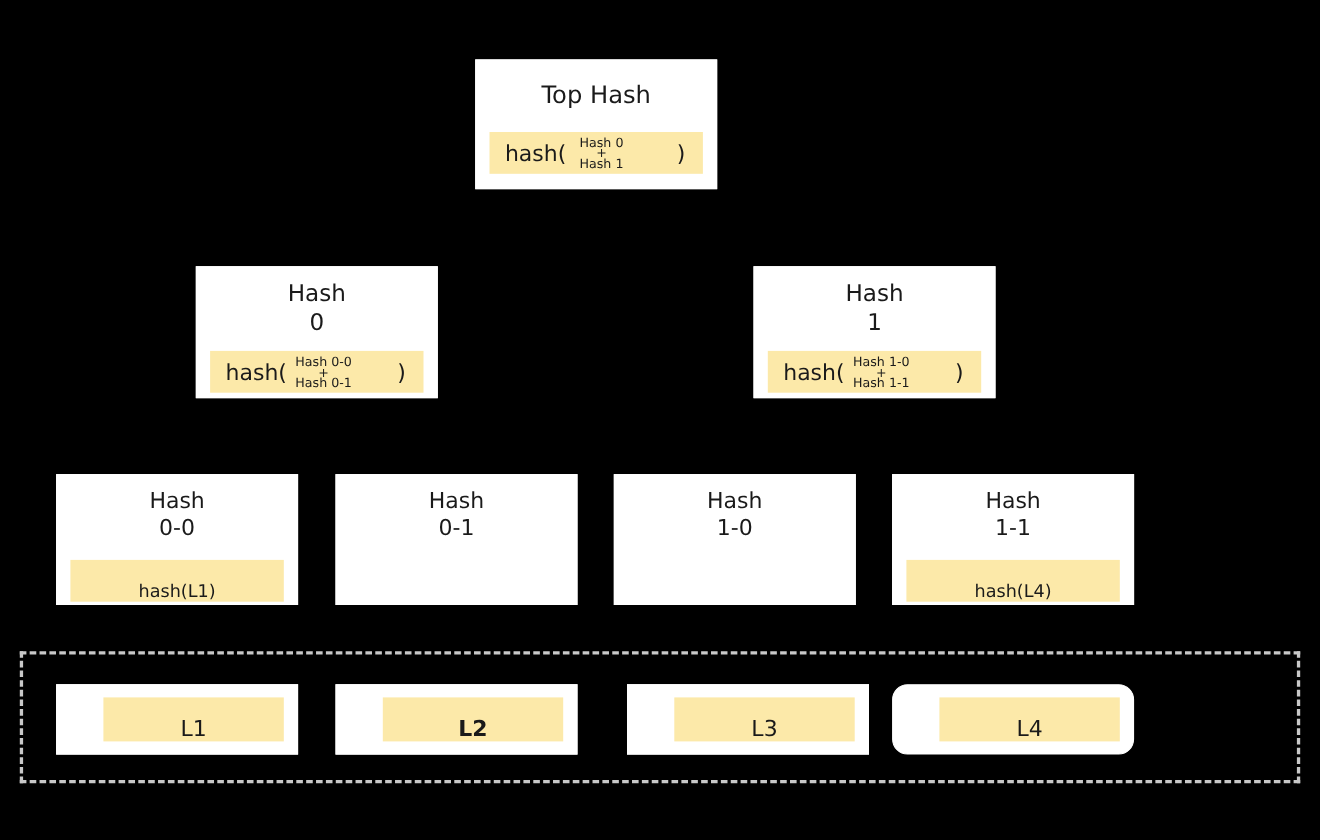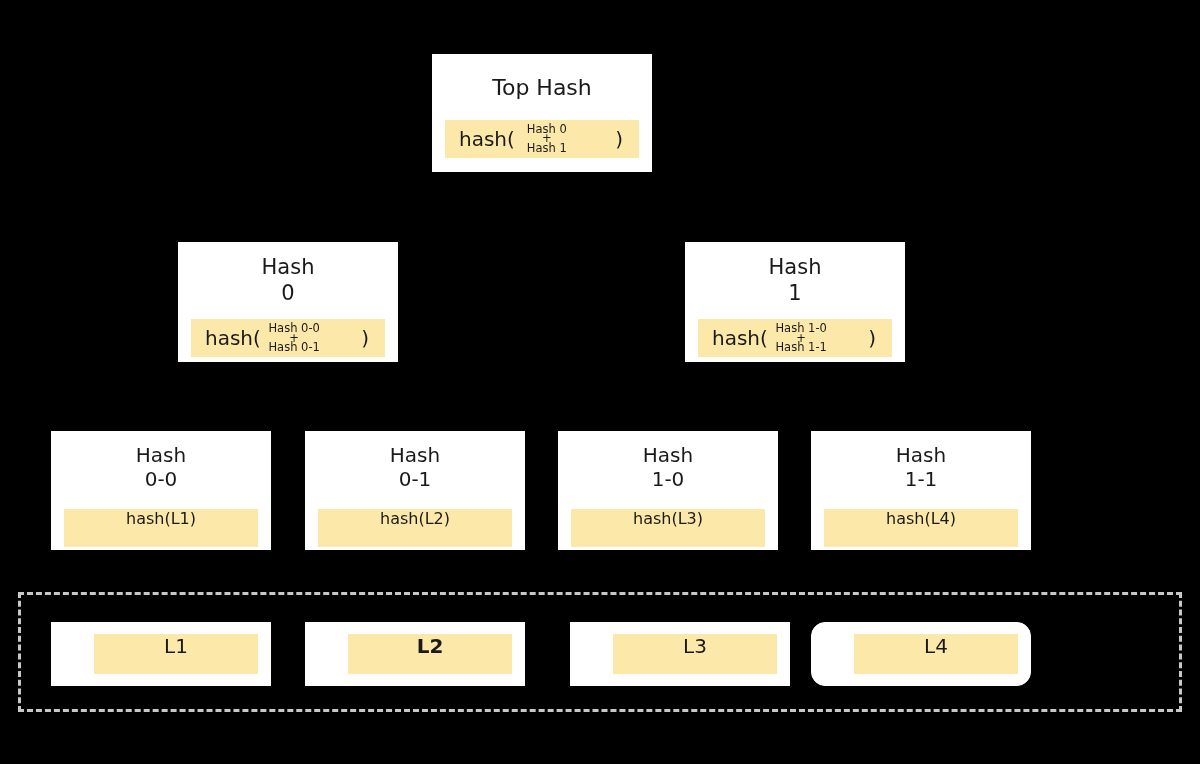--- a/index.html
+++ b/index.html
@@ -59,21 +59,21 @@
     line-height: 1.22;
     color: #1a1a1a;
     white-space: pre-line;
     padding: 0 4px;
   }
 
   .node-body {
     background: #fce9a9;
     margin: 0 12px;
     display: flex;
-    align-items: flex-start;
+    align-items: flex-end;
     justify-content: center;
     color: #1a1a1a;
     box-sizing: border-box;
   }
 
   
   .node.top {
     left: 432px;
     top: 54px;
     width: 220px;
@@ -246,26 +246,24 @@
   </div>
 
   <div class="node leaf l0">
     <div class="node-title">Hash
 0-0</div>
     <div class="node-body">hash(L1)</div>
   </div>
   <div class="node leaf l1">
     <div class="node-title">Hash
 0-1</div>
-    <div class="node-body">hash(L2)</div>
   </div>
   <div class="node leaf l2">
     <div class="node-title">Hash
 1-0</div>
-    <div class="node-body">hash(L3)</div>
   </div>
   <div class="node leaf l3">
     <div class="node-title">Hash
 1-1</div>
     <div class="node-body">hash(L4)</div>
   </div>
 
   <div class="node block b0">
     <div class="node-body">L1</div>
   </div>

